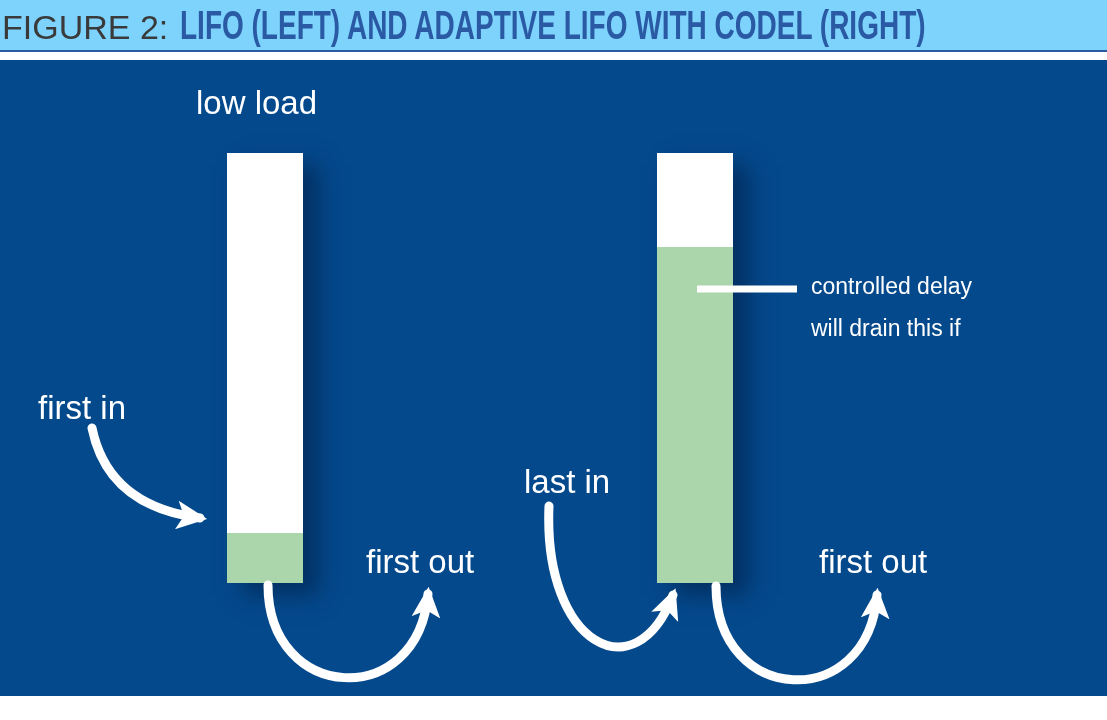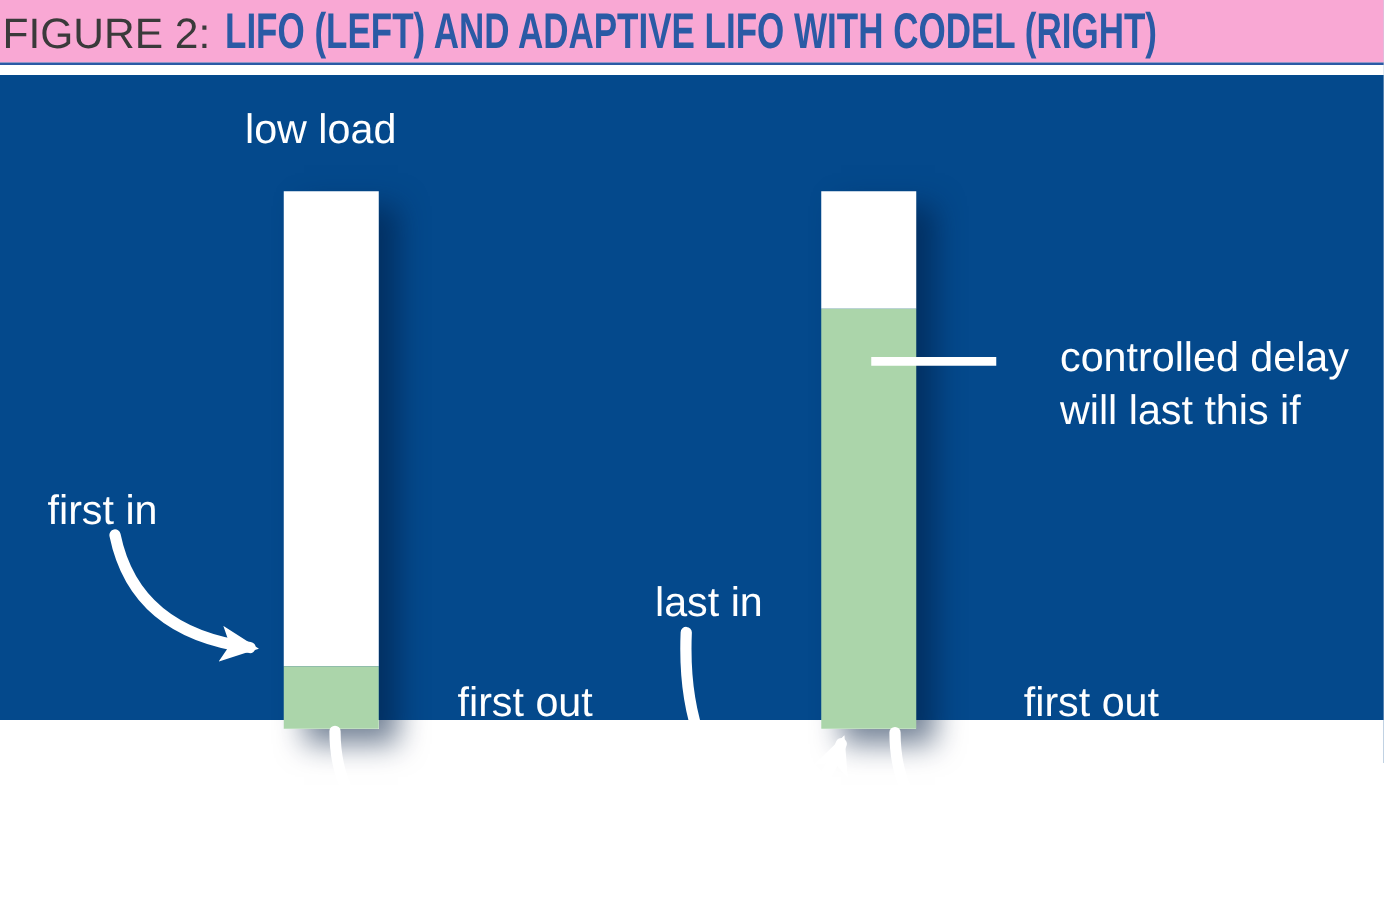--- a/index.html
+++ b/index.html
@@ -10,52 +10,52 @@
     --label-text:#FFFFFF;
     --figure-label-dark:#3A3A3A;
   }
   html,body{margin:0;padding:0;}
   body{
     width:1107px;height:720px;overflow:hidden;background:#fff;
     font-family:"Liberation Sans","DejaVu Sans",sans-serif;
     -webkit-font-smoothing:antialiased;
   }
   .header{
-    height:50px;background:#f9a8d4;display:flex;align-items:baseline;
+    height:50px;background:#7dd3fc;display:flex;align-items:baseline;
     padding-left:2px;white-space:nowrap;overflow:visible;
   }
   .fig-prefix{
     font-size:34px;color:var(--figure-label-dark,#3A3A3A);
     letter-spacing:0px;line-height:50px;
   }
   .fig-heading{
     display:inline-block;margin-left:12px;
     font-size:40px;font-weight:700;color:var(--heading-blue,#2B5AA5);
     transform:scaleX(0.70);transform-origin:0 100%;
     letter-spacing:0px;line-height:50px;
   }
   .rule{height:2px;background:var(--heading-blue,#2B5AA5);}
   .spacer{height:8px;background:#fff;}
   .panel{
-    position:relative;width:1107px;height:516px;
+    position:relative;width:1107px;height:636px;
     background:var(--panel-background,#04498C);
   }
   .txt{
     position:absolute;color:var(--label-text,#fff);
     font-size:33px;line-height:36px;white-space:nowrap;
   }
   .queue-label-low{left:196px;top:25px;}
   .queue-label-high{left:620px;top:25px;}
   .first-in{left:38px;top:330px;}
   .last-in{left:524px;top:404px;}
   .first-out-left{left:366px;top:484px;}
   .first-out-right{left:819px;top:484px;}
   .callout{
-    position:absolute;left:848px;top:205px;
-    color:var(--label-text,#fff);font-size:33px;line-height:42px;
+    position:absolute;left:811px;top:205px;
+    color:var(--label-text,#fff);font-size:23px;line-height:42px;
     white-space:nowrap;
   }
   .bar{
     position:absolute;top:93px;width:76px;height:430px;
     display:flex;flex-direction:column;
     box-shadow:16px 12px 22px rgba(2,28,64,0.55);
   }
   .bar-left{left:227px;}
   .bar-right{left:657px;}
   .bar-empty{background:var(--queue-empty-white,#fff);}
@@ -107,17 +107,17 @@
       <path d="M 716 526 C 716 646 868 653 877 535" marker-end="url(#ah)"></path>
     </svg>
 
     <div class="txt first-in">first in</div>
     <div class="txt first-out-left">first out</div>
     <div class="txt last-in">last in</div>
     <div class="txt first-out-right">first out</div>
 
     <div class="callout">
       <div>controlled delay</div>
-      <div>will last this if</div>
+      <div>will drain this if</div>
     </div>
 
   </div>
 </div>
 
 </body></html>

